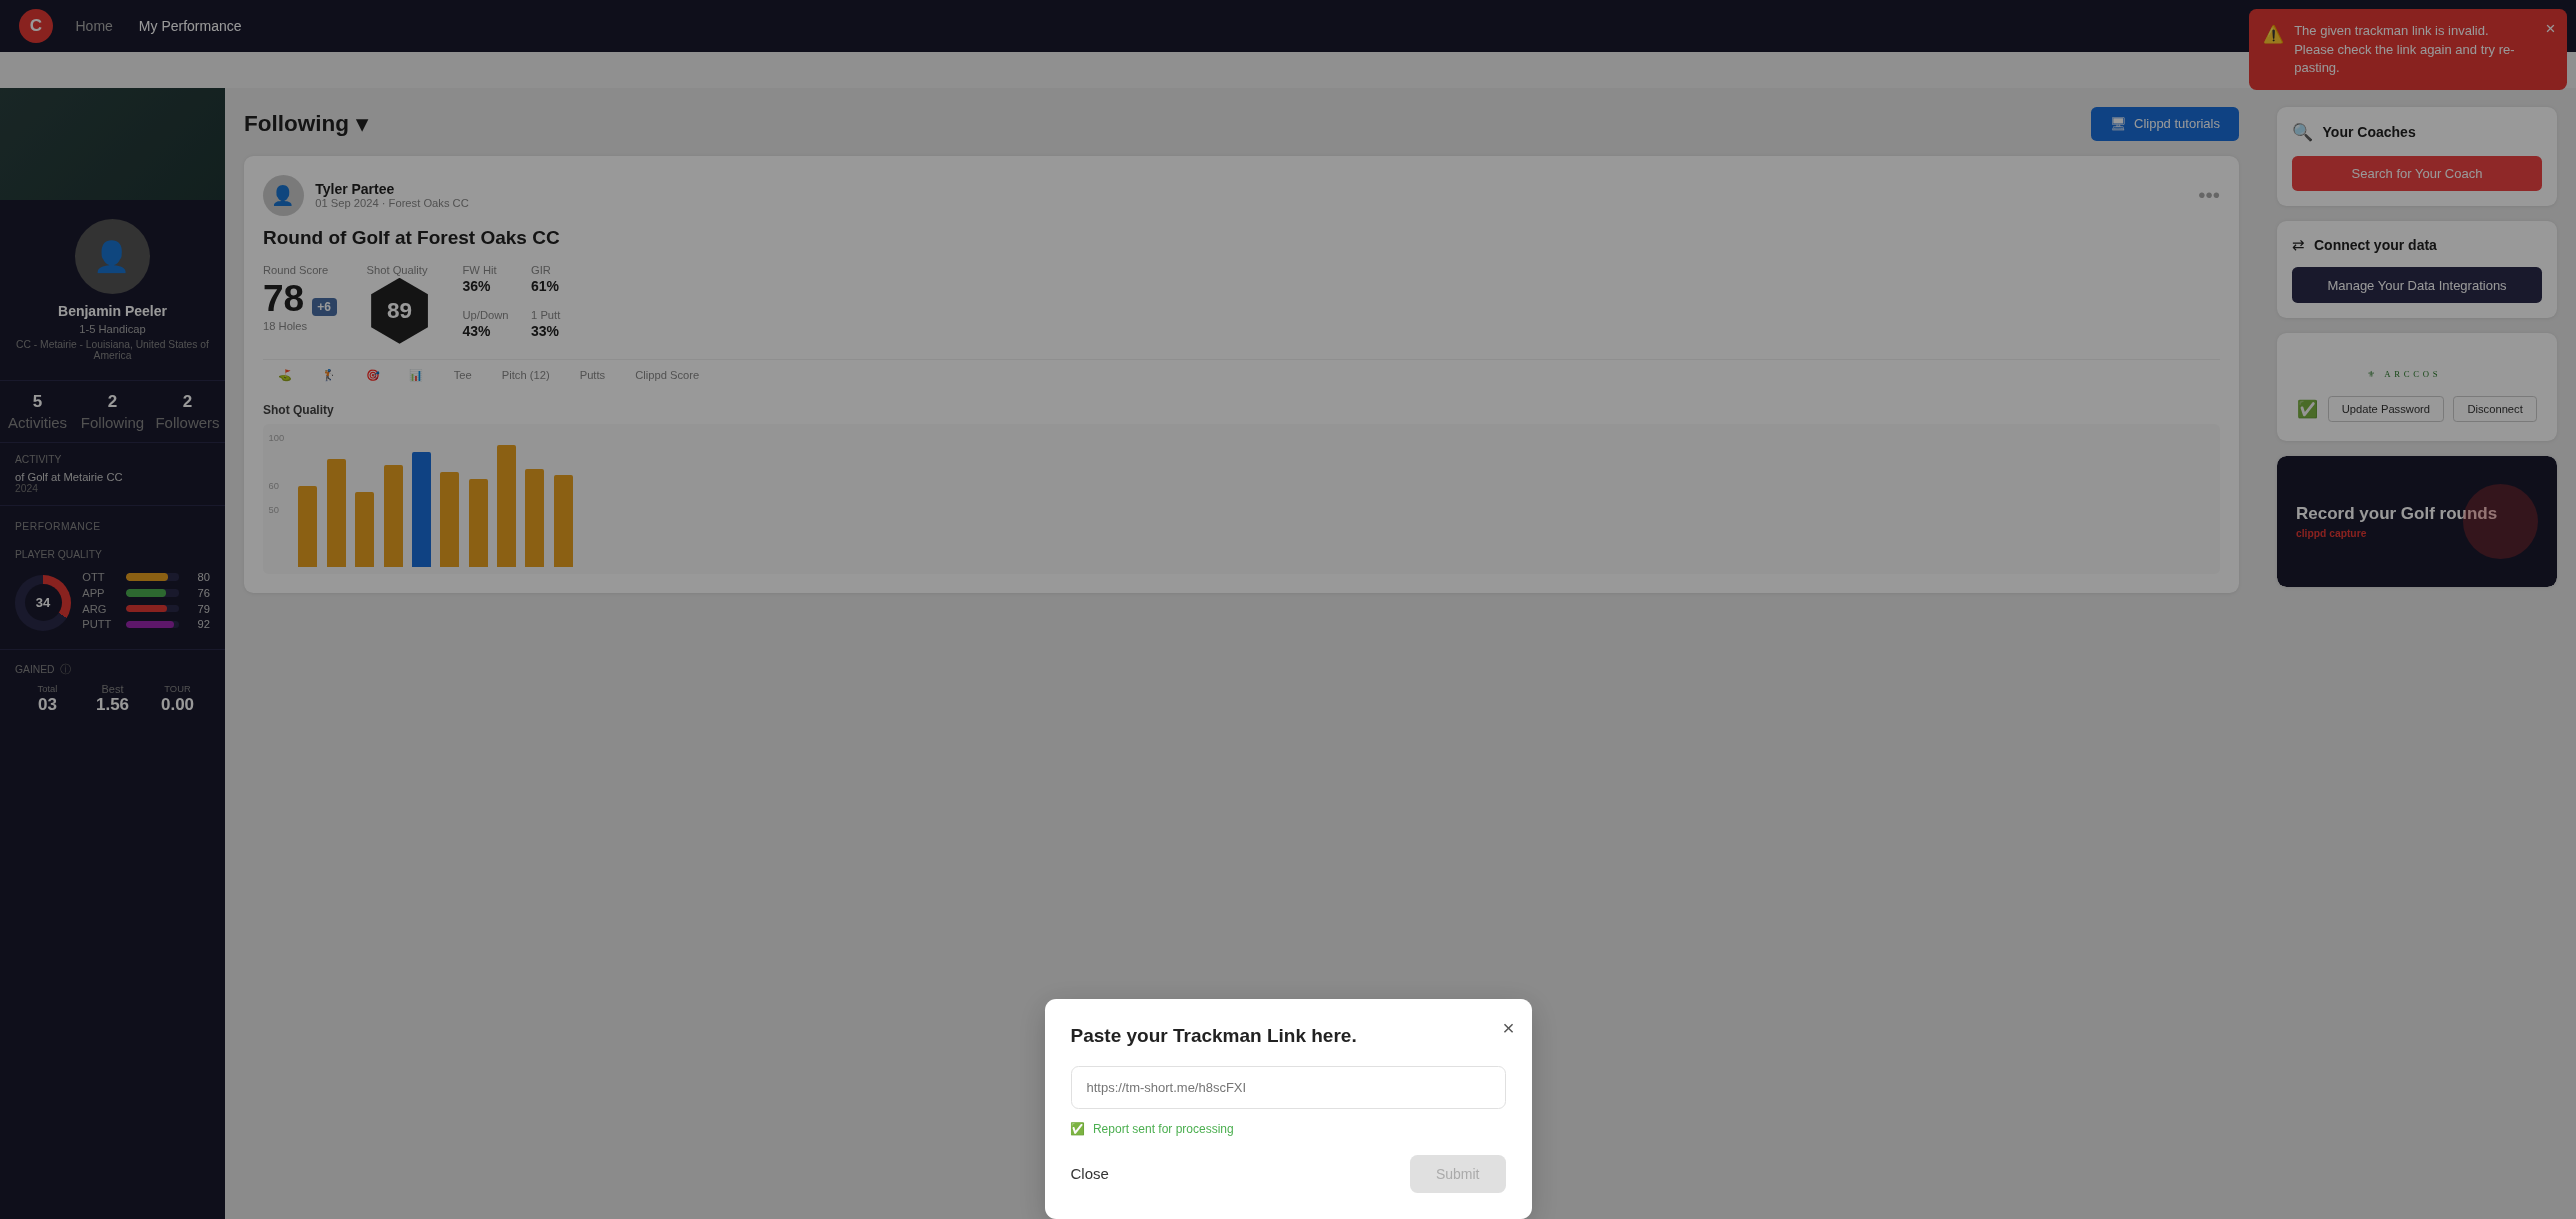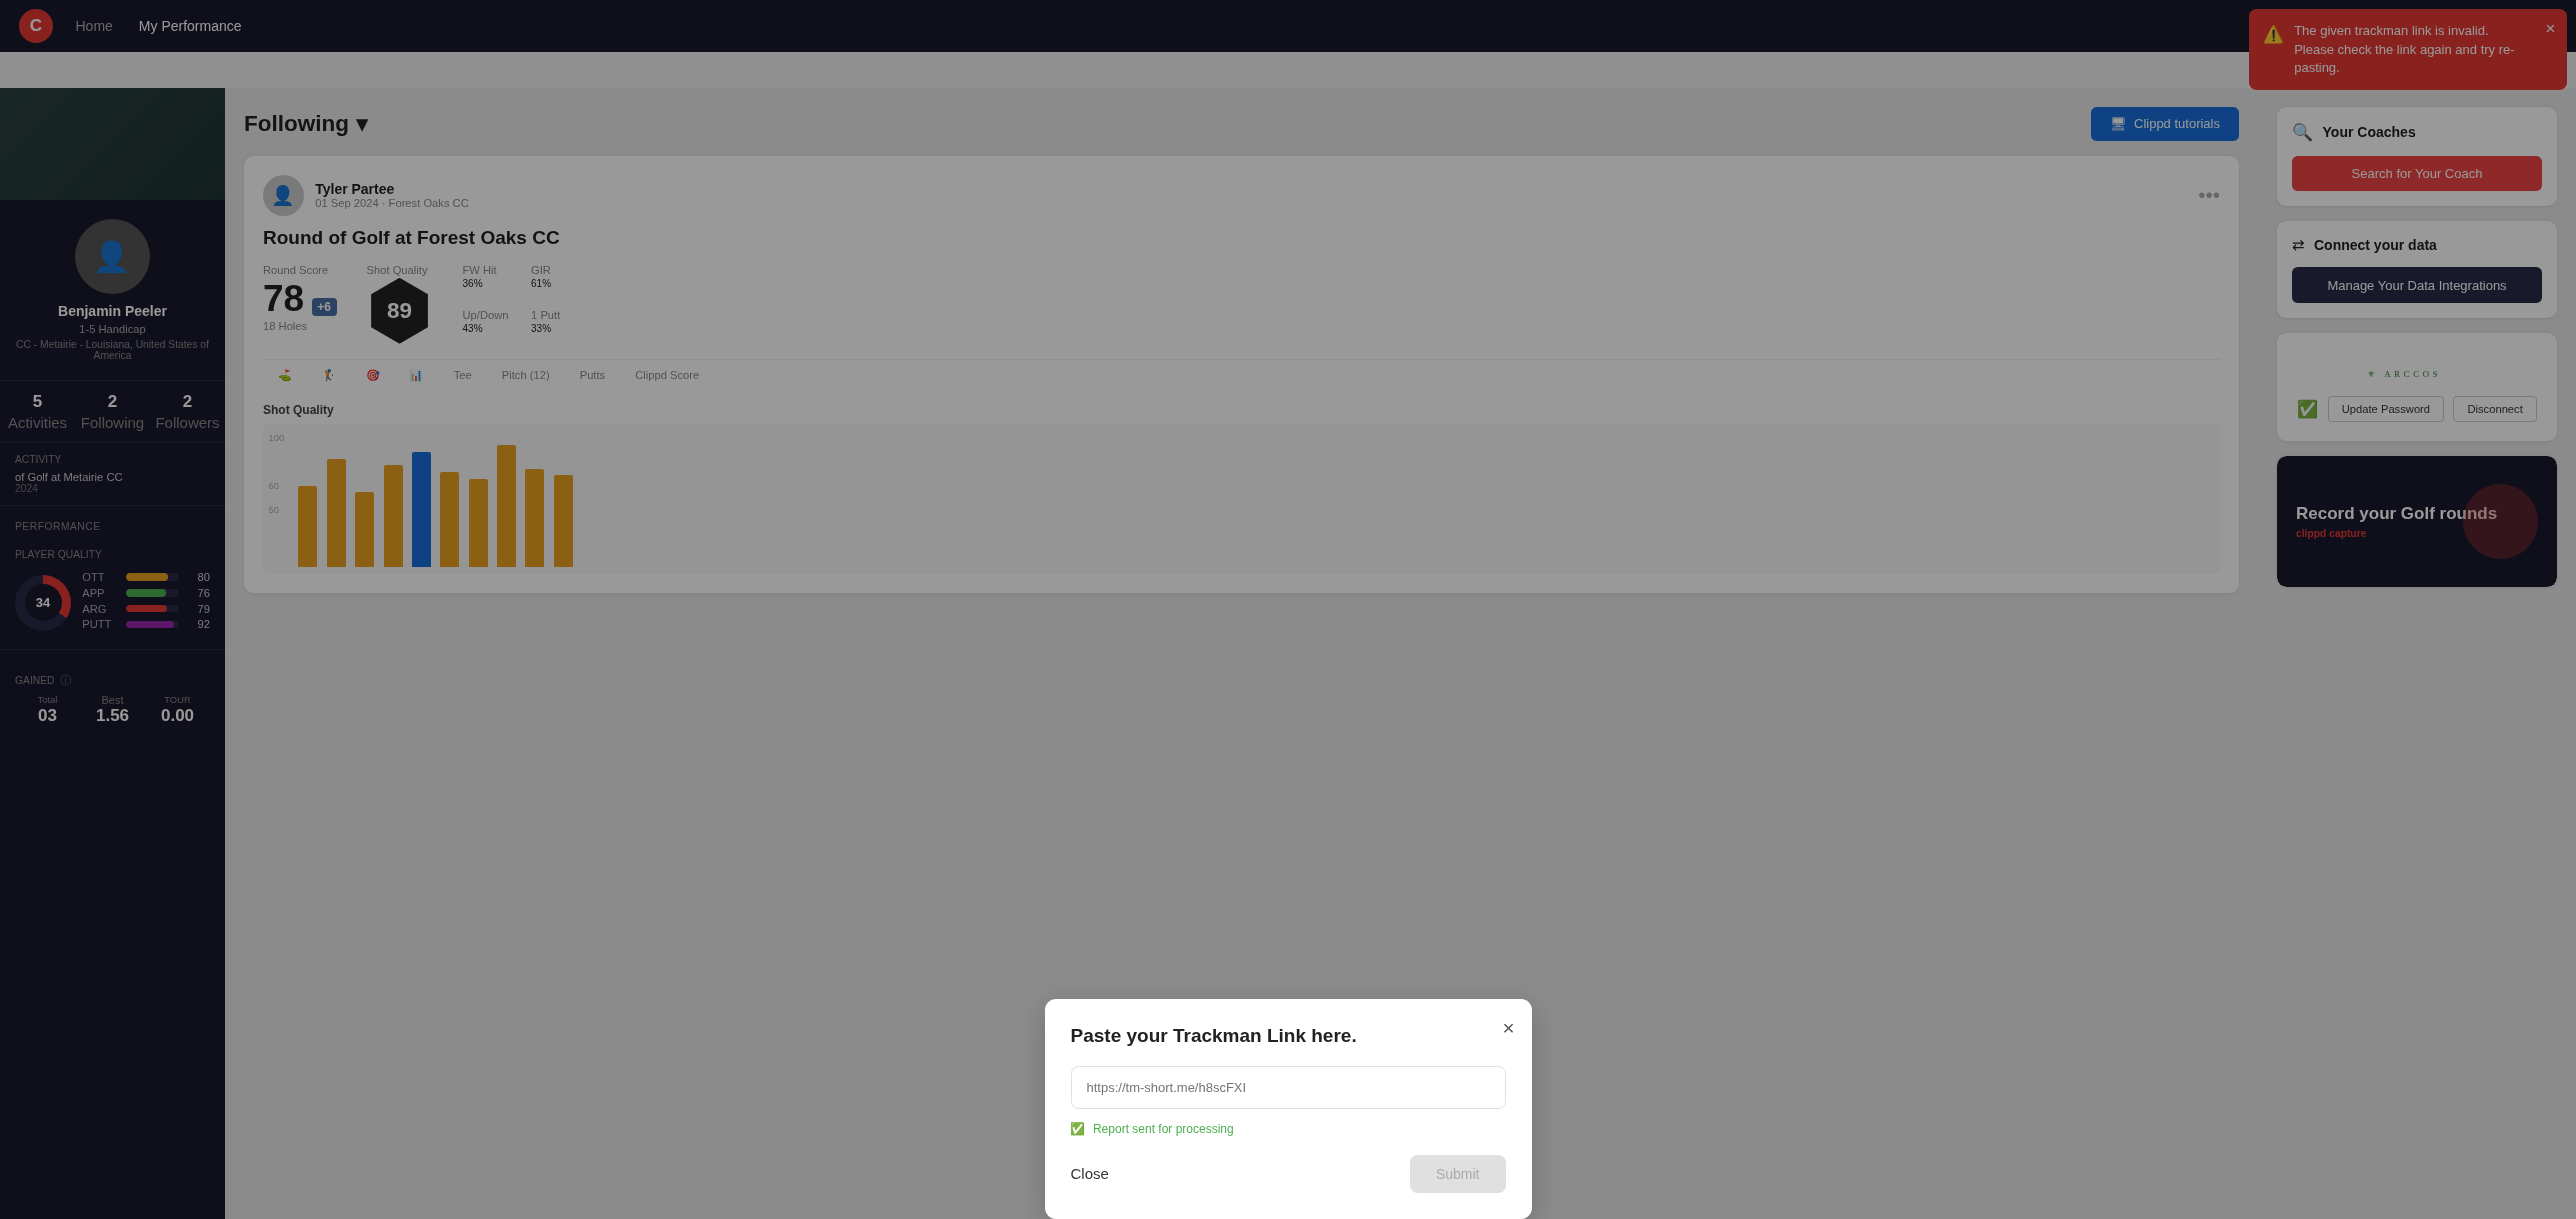--- a/index.html
+++ b/index.html
@@ -124,21 +124,21 @@
     }
     .feed-user-name { font-size: 14px; font-weight: 600; }
     .feed-user-sub { color: #888; font-size: 11.2px; }
     .feed-card-menu { margin-left: auto; color: #aaa; font-size: 20.6px; cursor: pointer; }
 
     .feed-title { font-size: 19px; font-weight: 700; margin-bottom: 15px; }
 
     .feed-stats { display: flex; gap: 30px; margin-bottom: 15px; flex-wrap: wrap; }
     .feed-stat-block { }
     .feed-stat-label { color: #888; font-size: 11.2px; margin-bottom: 1.9px; }
-    .feed-stat-val { font-size: 10px; font-weight: 400; }
+    .feed-stat-val { font-size: 14px; font-weight: 700; }
 
     .round-score-block { display: flex; align-items: baseline; gap: 7.5px; }
     .round-score-num { font-size: 37px; font-weight: 800; }
     .round-score-badge {
       background: #4a6fa5; color: white; border-radius: 3.7px;
       padding: 1.9px 5.6px; font-size: 12px; font-weight: 600;
     }
     .round-holes { color: #888; font-size: 11.2px; }
 
     .shot-quality-hex {
@@ -379,21 +379,21 @@
             <span class="pq-label">PUTT</span>
             <div class="pq-bar-wrap">
                 <div class="pq-bar" style="width:92%;background:#9c27b0"></div>
               </div>
             <span class="pq-val">92</span>
           </div>
         </div>
       </div>
     </div>
 
-    <div style="padding:23px 15px; border-top:0.9px solid #2a2a4a;">
+    <div style="padding:12px 15px; border-top:0.9px solid #2a2a4a;">
       <div style="display:flex; align-items:center; gap:5.6px; margin-bottom:5.6px;">
         <span style="color:#888;font-size:10.3px;text-transform:uppercase;">Gained</span>
         <span style="color:#666;font-size:11.2px;">ⓘ</span>
       </div>
       <div style="display:grid;grid-template-columns:1fr 1fr 1fr; text-align:center;">
         <div style="color:#888;font-size:9.4px;">Total</div>
         <div style="color:#888;font-size:11px;">Best</div>
         <div style="color:#888;font-size:9.4px;">TOUR</div>
         <div style="color:white;font-size:17px;font-weight:700;">03</div>
         <div style="color:white;font-size:17px;font-weight:700;">1.56</div>

